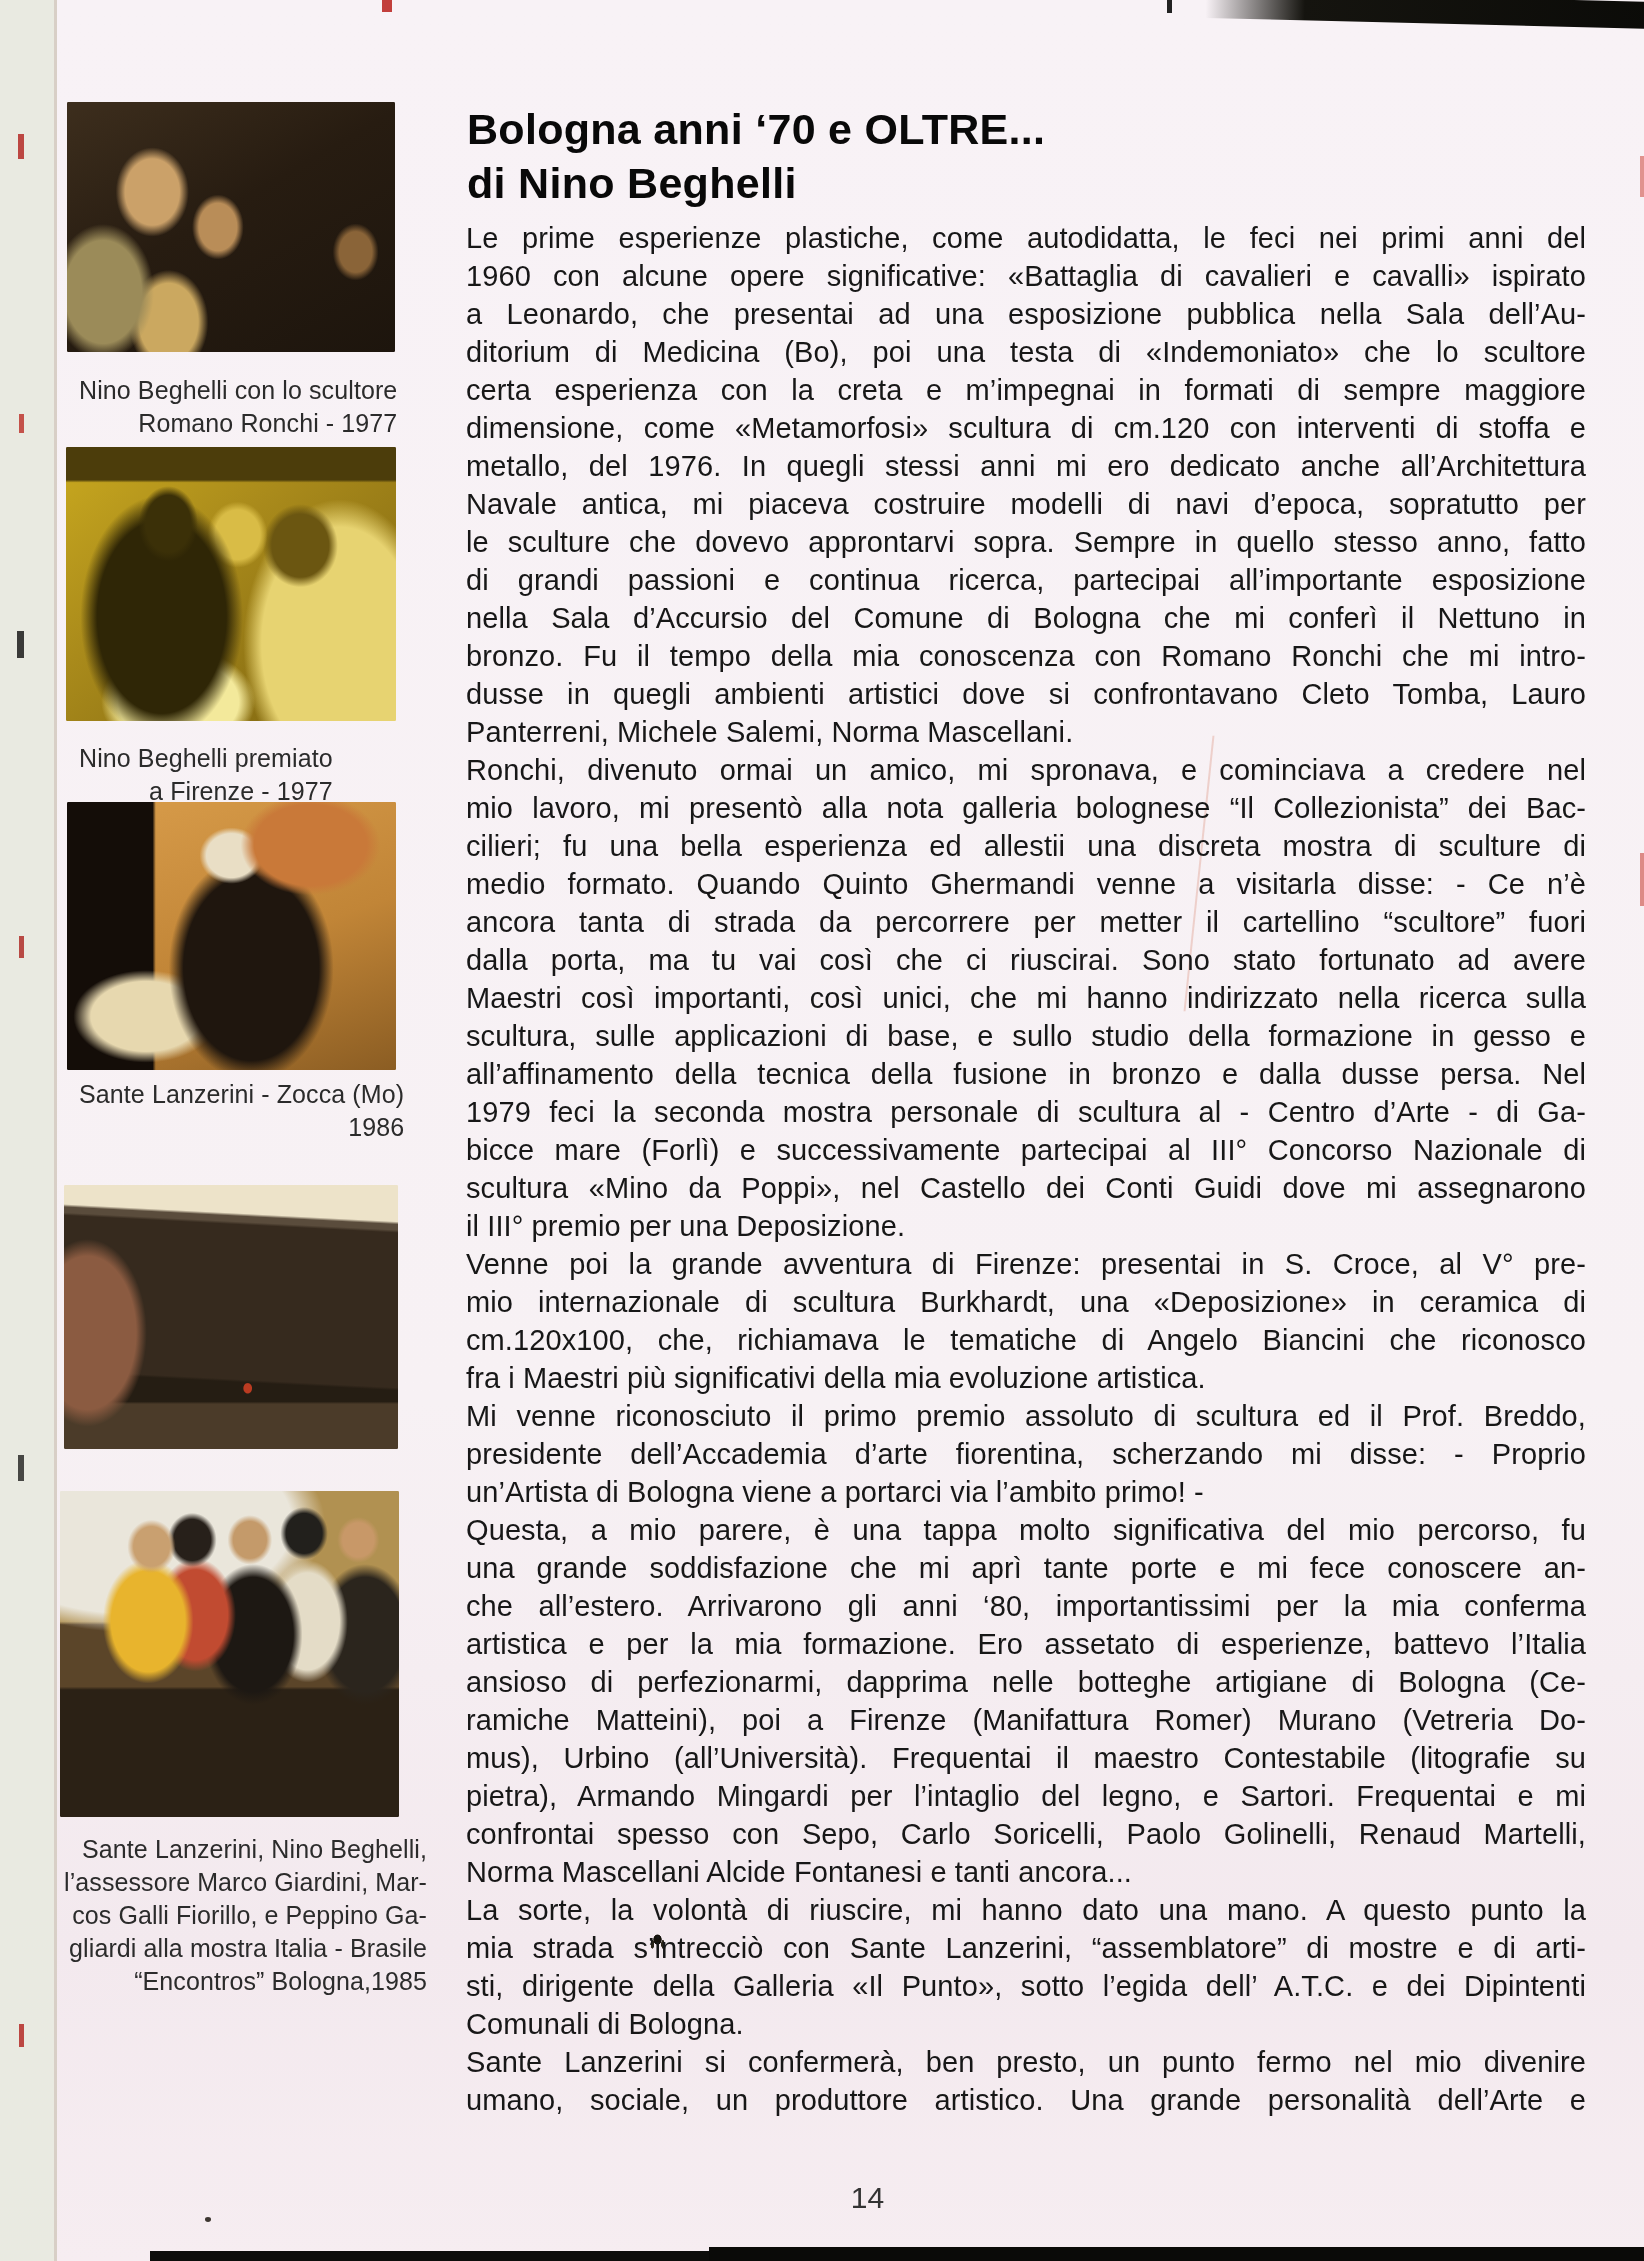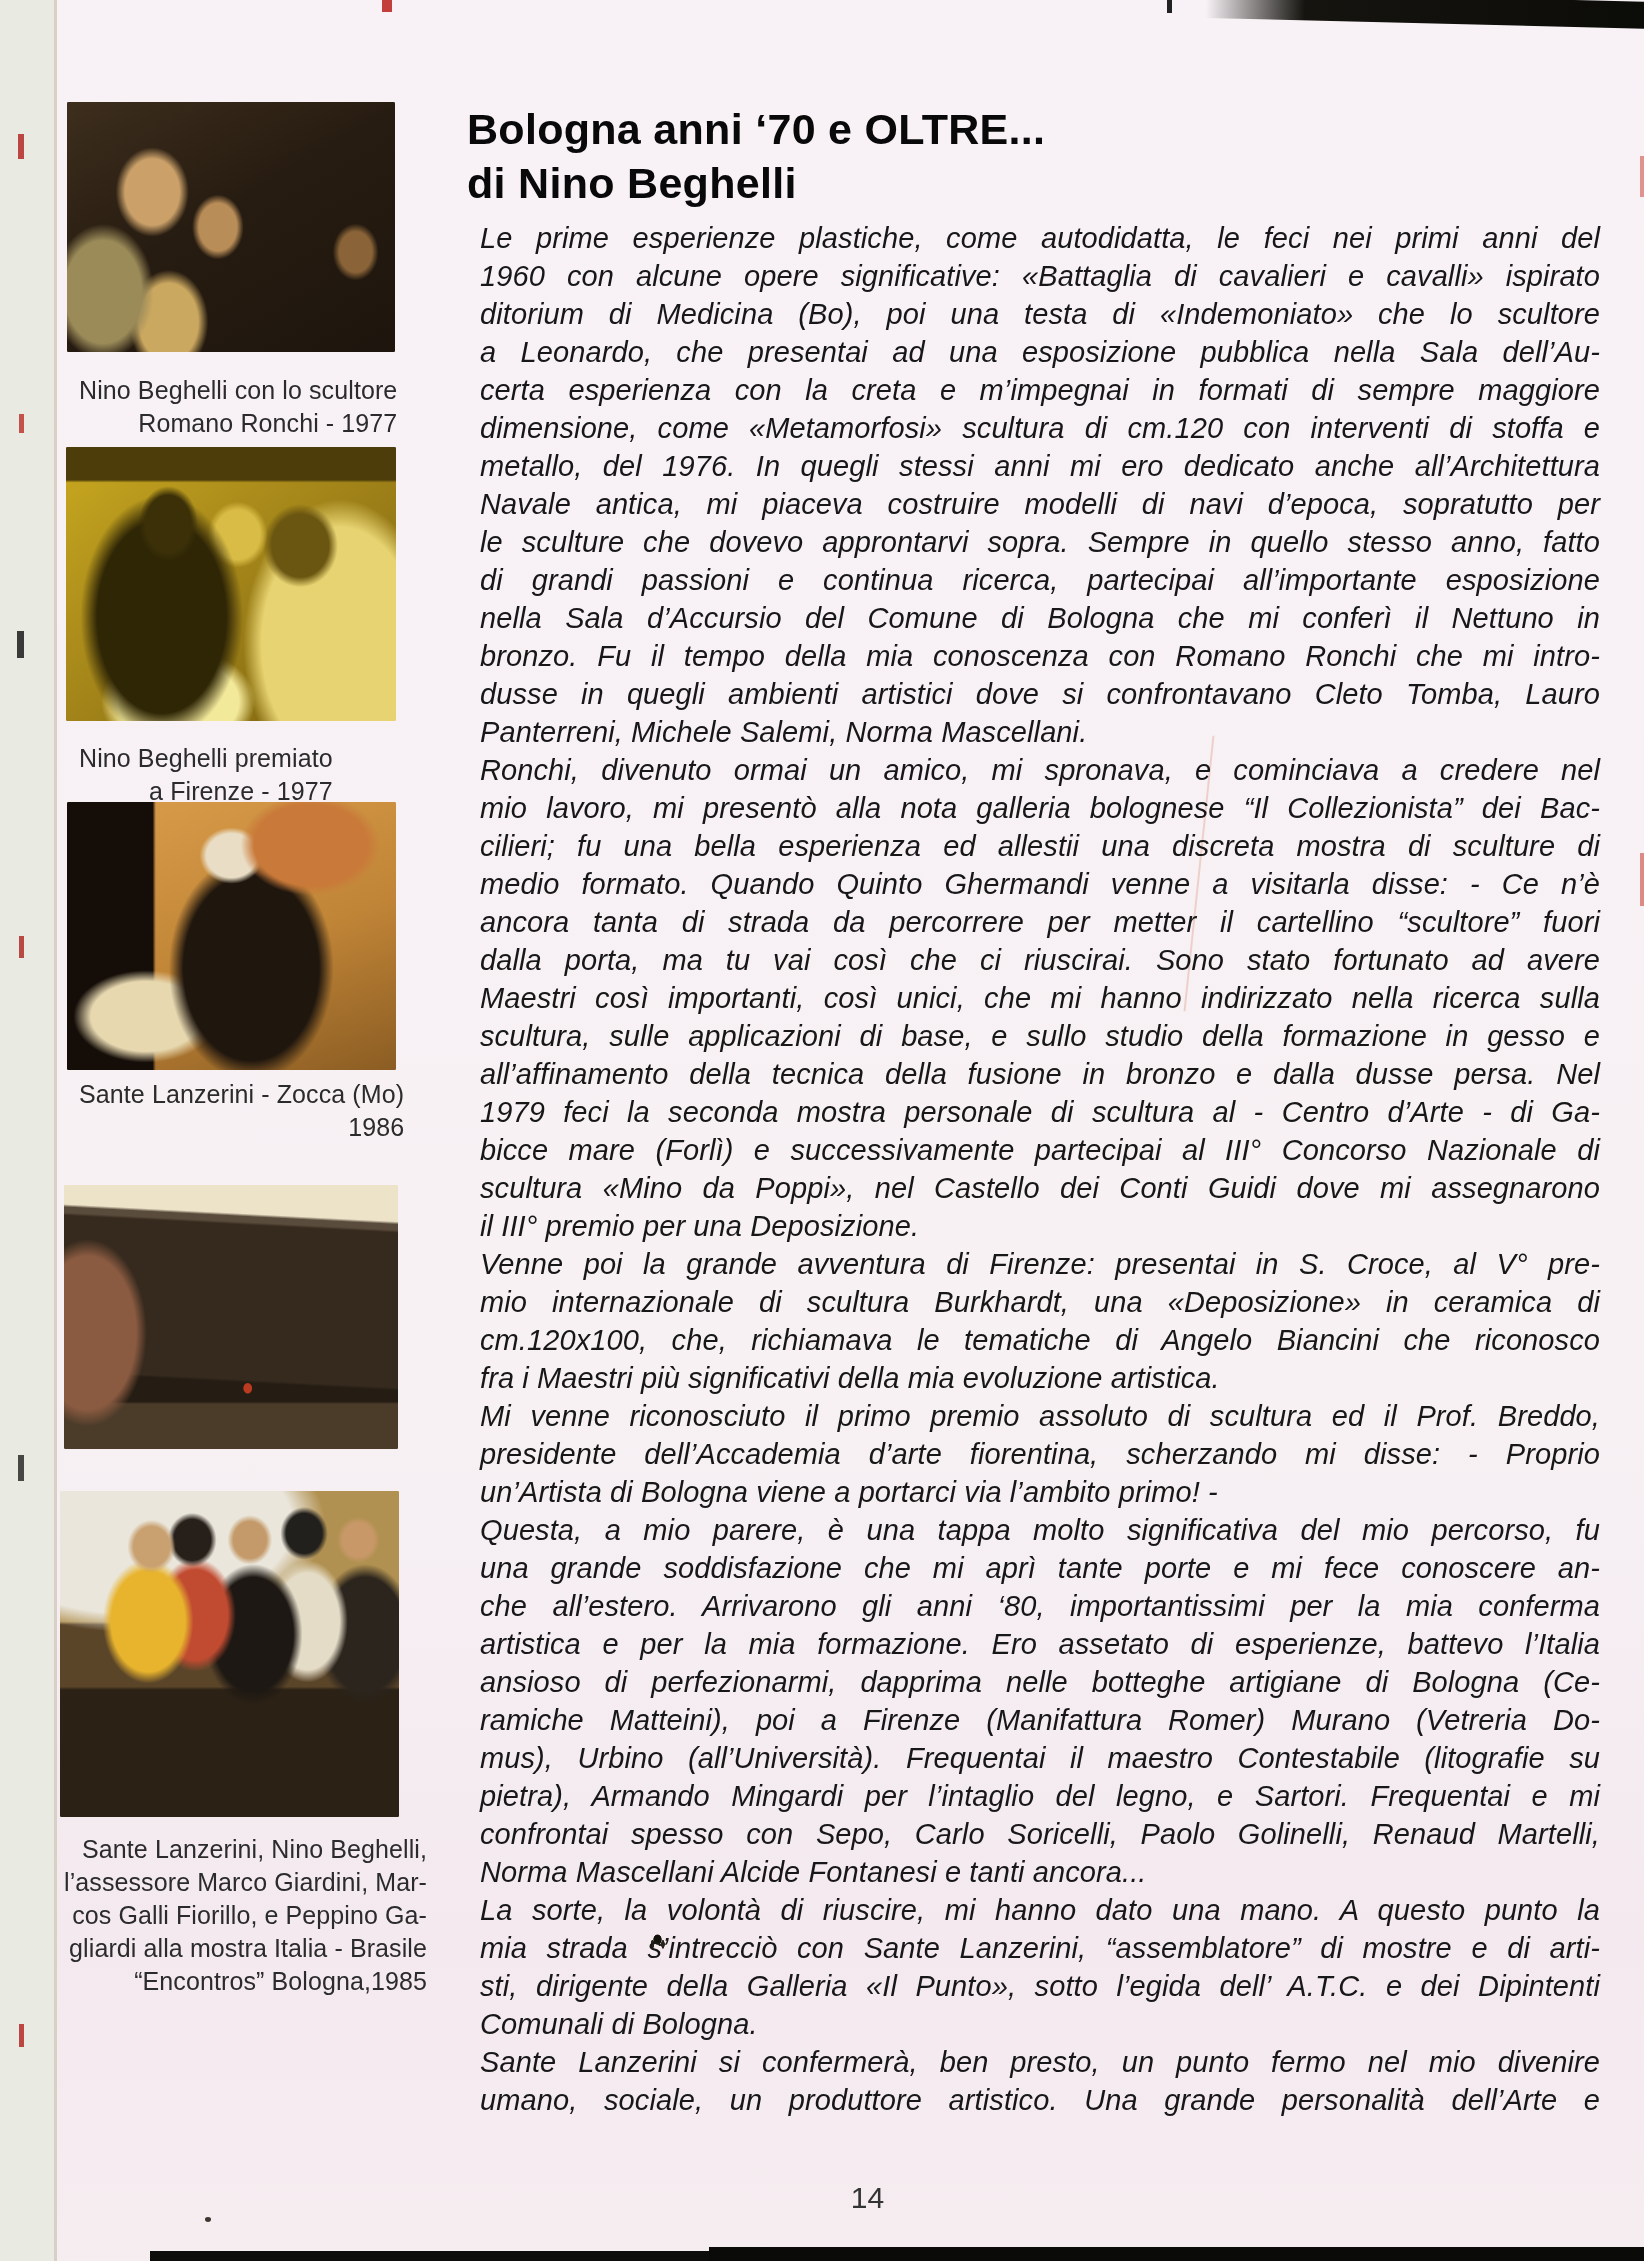--- a/index.html
+++ b/index.html
@@ -79,21 +79,21 @@
         linear-gradient(to bottom,#b19151 0 40%,#5b4529 41% 60%,#2b2115 61%);}
 
   .caption{position:absolute;font-size:25px;line-height:33px;letter-spacing:0.1px;color:#2b2b2b;white-space:pre-line;text-align:right;}
   .cap1{left:79px;top:374px;}
   .cap2{left:79px;top:742px;}
   .cap3{left:79px;top:1078px;}
   .cap5{left:64px;top:1833px;}
 
   
   .title{position:absolute;left:467px;top:89px;font-size:43px;line-height:54px;font-weight:bold;letter-spacing:0.3px;color:#090909;white-space:pre-line;margin-top:13px;}
-  .body{position:absolute;left:480px;top:219px;width:1120px;font-style:italic;}
+  .body{position:absolute;left:466px;top:219px;width:1120px;}
   .bl{font-size:29px;line-height:38px;letter-spacing:0.1px;text-align:justify;text-align-last:justify;color:#171717;}
   .bl.end{text-align-last:left;}
   .pagenum{position:absolute;left:829px;top:2181px;width:77px;text-align:center;font-size:30px;color:#333;}
 </style>
 </head>
 <body>
 
 <div class="scan">
 
   <div class="edge-strip"></div>
@@ -135,22 +135,22 @@
 cos Galli Fiorillo, e Peppino Ga-
 gliardi alla mostra Italia - Brasile
 “Encontros” Bologna,1985</div>
 
   <h1 class="title">Bologna anni ‘70 e OLTRE...
 di Nino Beghelli</h1>
 
   <div class="body">
       <div class="bl">Le prime esperienze plastiche, come autodidatta, le feci nei primi anni del</div>
       <div class="bl">1960 con alcune opere significative: «Battaglia di cavalieri e cavalli» ispirato</div>
+      <div class="bl">a Leonardo, che presentai ad una esposizione pubblica nella Sala dell’Au-</div>
       <div class="bl">ditorium di Medicina (Bo), poi una testa di «Indemoniato» che lo scultore</div>
-      <div class="bl">a Leonardo, che presentai ad una esposizione pubblica nella Sala dell’Au-</div>
       <div class="bl">certa esperienza con la creta e m’impegnai in formati di sempre maggiore</div>
       <div class="bl">dimensione, come «Metamorfosi» scultura di cm.120 con interventi di stoffa e</div>
       <div class="bl">metallo, del 1976. In quegli stessi anni mi ero dedicato anche all’Architettura</div>
       <div class="bl">Navale antica, mi piaceva costruire modelli di navi d’epoca, sopratutto per</div>
       <div class="bl">le sculture che dovevo approntarvi sopra. Sempre in quello stesso anno, fatto</div>
       <div class="bl">di grandi passioni e continua ricerca, partecipai all’importante esposizione</div>
       <div class="bl">nella Sala d’Accursio del Comune di Bologna che mi conferì il Nettuno in</div>
       <div class="bl">bronzo. Fu il tempo della mia conoscenza con Romano Ronchi che mi intro-</div>
       <div class="bl">dusse in quegli ambienti artistici dove si confrontavano Cleto Tomba, Lauro</div>
       <div class="bl end">Panterreni, Michele Salemi, Norma Mascellani.</div>

